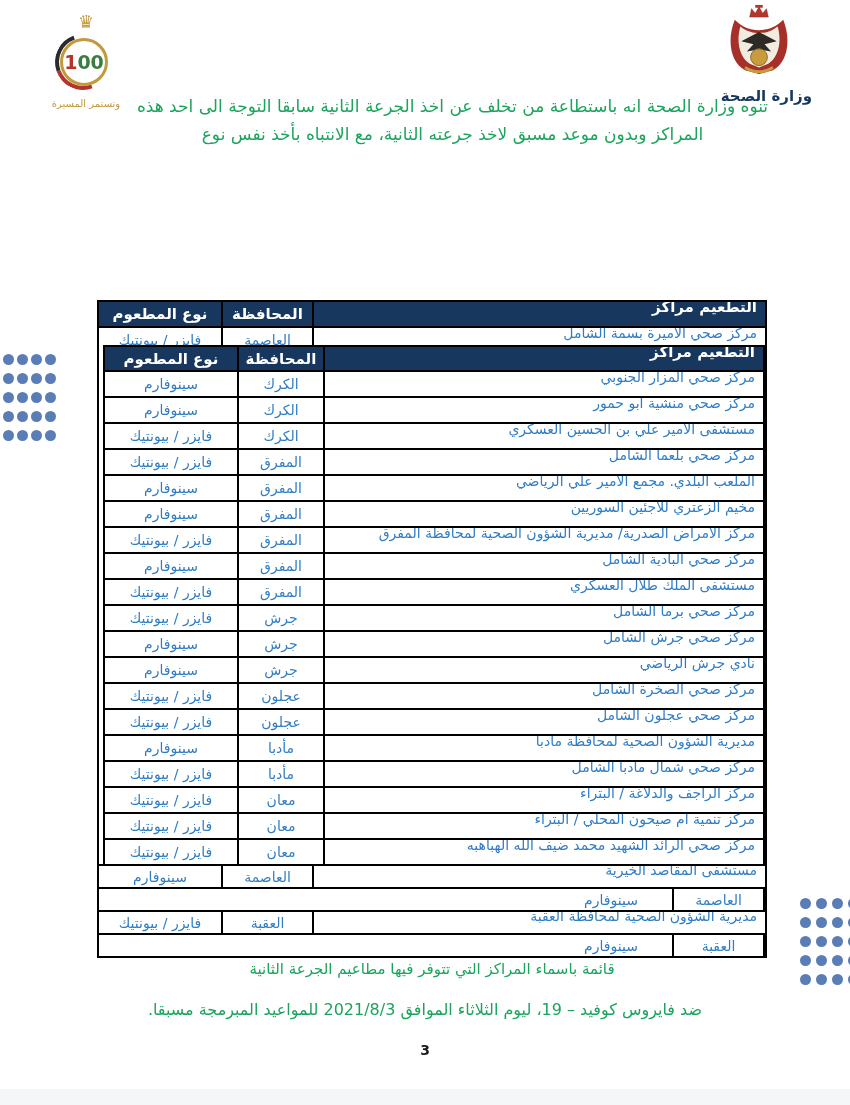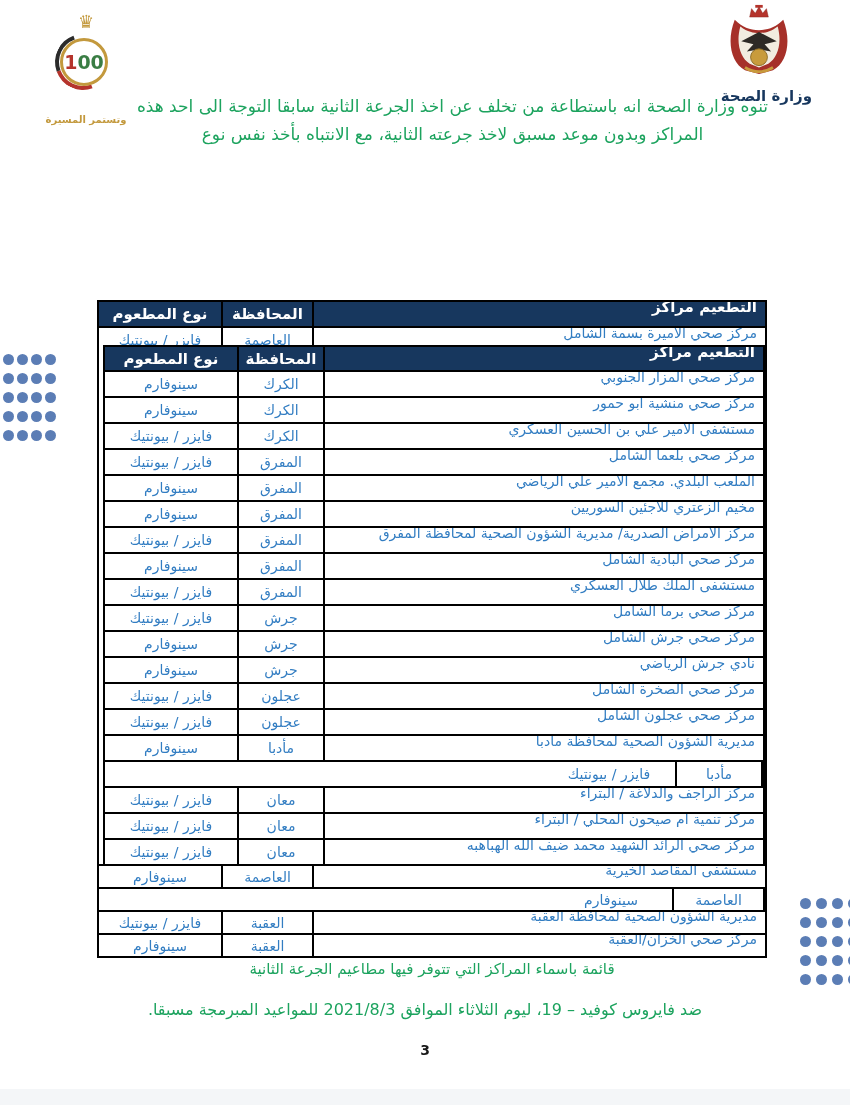--- a/index.html
+++ b/index.html
@@ -12,21 +12,21 @@
   #centennial-crown{height:20px;line-height:20px;color:var(--gold,#c3993d);font-size:18px;}
   #centennial-ring-wrap{position:relative;width:62px;height:62px;margin:0 auto;}
   #centennial-arc{position:absolute;left:0;top:2px;width:56px;height:56px;border-radius:50%;
       border:4px solid transparent;border-left-color:#2b2b2b;border-bottom-color:var(--red,#b5342c);
       transform:rotate(25deg);box-sizing:border-box;}
   #centennial-ring{position:absolute;left:5px;top:6px;width:48px;height:48px;border-radius:50%;
       border:3px solid var(--gold,#c3993d);background:#fff;display:flex;align-items:center;
       justify-content:center;font-weight:bold;font-size:19px;box-sizing:border-box;}
   #centennial-ring .d-red{color:var(--red,#b5342c);}
   #centennial-ring .d-green{color:#3a7d44;}
-  #centennial-tagline{margin-top:20px;color:var(--gold,#c3993d);font-size:10px;font-weight:bold;direction:rtl;}
+  #centennial-tagline{margin-top:4px;color:var(--gold,#c3993d);font-size:10px;font-weight:normal;direction:rtl;}
 
   #coat-of-arms{position:absolute;right:52px;top:4px;width:78px;height:84px;}
   #ministry-label{position:absolute;right:38px;top:87px;color:var(--navy,#17375e);
       font-weight:bold;font-size:15px;direction:rtl;z-index:1;}
 
   
   #intro-text{position:absolute;left:85px;top:92px;width:735px;text-align:center;direction:rtl;
       color:var(--green,#1ca35e);font-weight:normal;font-size:17px;line-height:28px;z-index:2;}
 
   
@@ -174,21 +174,20 @@
           <div class="cell c-vac">سينوفارم</div>
         </div>
 
         <div class="trow trow-bottom">
           <div class="cell c-center">مديرية الشؤون الصحية لمحافظة العقبة</div>
           <div class="cell c-gov">العقبة</div>
           <div class="cell c-vac">فايزر / بيونتيك</div>
         </div>
 
         <div class="trow trow-bottom">
-          <div class="cell c-center">مركز صحي الخزان/العقبة</div>
           <div class="cell c-gov">العقبة</div>
           <div class="cell c-vac">سينوفارم</div>
         </div>
       </div>
   </div>
 
   <div id="table-front" class="vtable">
     <div class="thead">
       <div class="cell c-center">التطعيم مراكز</div>
       <div class="cell c-gov">المحافظة</div>
@@ -280,20 +279,21 @@
           <div class="cell c-vac">فايزر / بيونتيك</div>
         </div>
 
         <div class="trow">
           <div class="cell c-center">مديرية الشؤون الصحية لمحافظة مأدبا</div>
           <div class="cell c-gov">مأدبا</div>
           <div class="cell c-vac">سينوفارم</div>
         </div>
 
         <div class="trow">
+          <div class="cell c-center">مركز صحي شمال مأدبا الشامل</div>
           <div class="cell c-gov">مأدبا</div>
           <div class="cell c-vac">فايزر / بيونتيك</div>
         </div>
 
         <div class="trow">
           <div class="cell c-center">مركز الراجف والدلاغة / البتراء</div>
           <div class="cell c-gov">معان</div>
           <div class="cell c-vac">فايزر / بيونتيك</div>
         </div>
 

